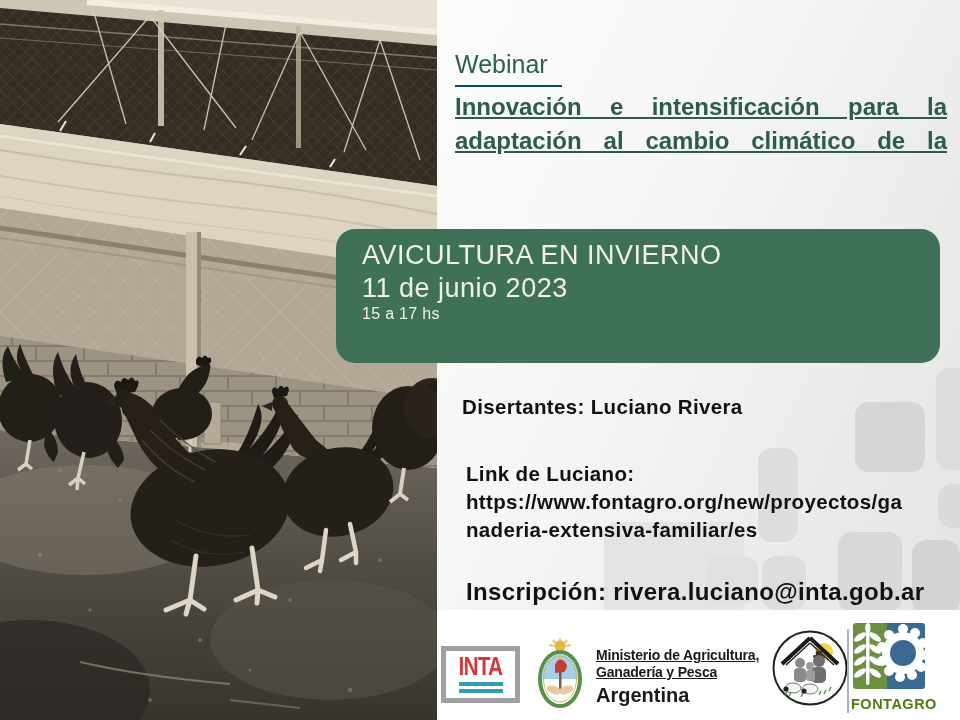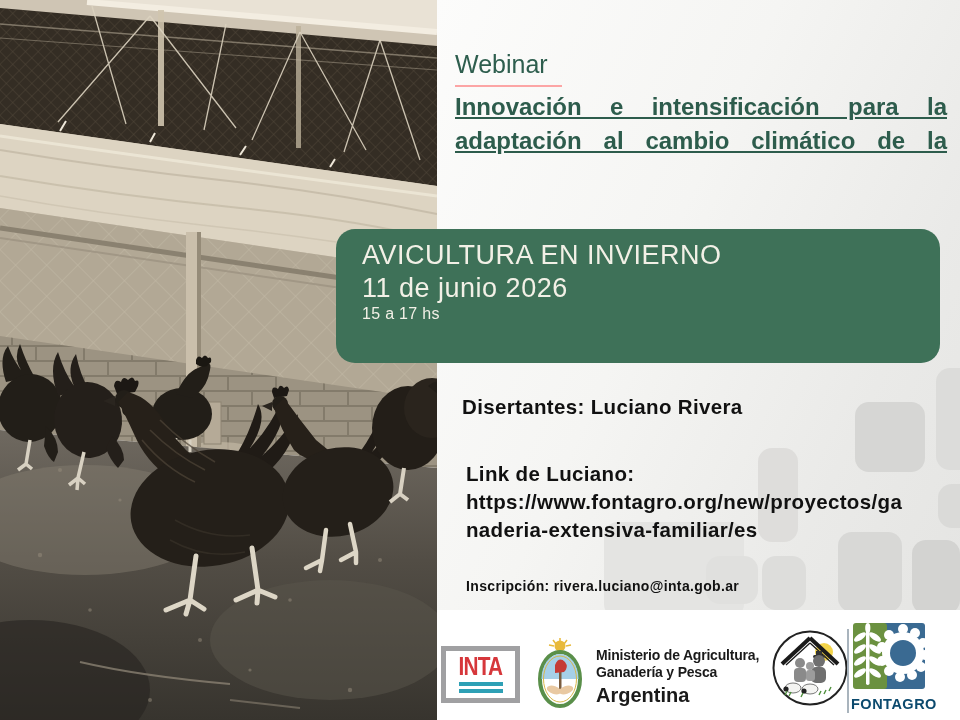--- a/index.html
+++ b/index.html
@@ -5,50 +5,50 @@
   html,body{margin:0;padding:0;background:#777;}
   .canvas{position:relative;width:960px;height:720px;overflow:hidden;background:#fff;
           font-family:"Liberation Sans",sans-serif;}
   
   .panel{position:absolute;left:437px;top:0;width:523px;height:720px;
          background:linear-gradient(115deg,#fcfcfb 0%,#f5f5f3 40%,#eaeae8 72%,#e3e3e1 100%);}
   .decor{position:absolute;border-radius:14px;}
   .logo-strip{position:absolute;left:437px;top:610px;width:523px;height:110px;background:#ffffff;}
   
   .webinar{position:absolute;left:455px;top:50px;color:#2e5e4e;font-size:25px;
-           border-bottom:2px solid #fca5a5;padding:0 14px 6px 0;z-index:5;}
+           border-bottom:2px solid #0c4a6e;padding:0 14px 6px 0;z-index:5;}
   .title{position:absolute;left:455px;top:90px;width:492px;color:#2d5c4c;
          font-size:24px;font-weight:bold;line-height:34px;z-index:5;text-decoration:underline;}
   .title .just{text-align:justify;text-align-last:justify;}
   
   .banner{position:absolute;left:336px;top:229px;width:604px;height:134px;background:#3e7158;
           border-radius:19px;color:#f2f0e6;z-index:6;box-sizing:border-box;padding:10px 0 0 26px;
           font-family:Liberation Sans, sans-serif;}
   .banner .big{font-size:27px;line-height:33px;letter-spacing:.5px;}
   .banner .time{font-size:16px;margin-top:0;letter-spacing:.3px;}
   
   .det{position:absolute;color:#111;font-weight:bold;letter-spacing:.35px;z-index:5;}
   .speakers{left:462px;top:395px;font-size:20.5px;}
   .linkblock{left:466px;top:460px;font-size:20.5px;line-height:28px;}
-  .inscription{left:466px;top:578px;font-size:14px;}
+  .inscription{left:466px;top:578px;font-size:24px;}
   
   .inta{position:absolute;left:441px;top:646px;width:79px;height:57px;background:#a0a0a2;z-index:7;}
   .inta .in{position:absolute;left:5px;top:5px;right:5px;bottom:5px;background:#fff;
             display:flex;flex-direction:column;align-items:center;justify-content:flex-start;}
   .inta .word{color:#d6373b;font-weight:bold;font-size:26px;line-height:26px;margin-top:2px;
               transform:scaleX(.8);letter-spacing:-1px;}
   .inta .bar{width:44px;height:4px;background:#2ea0b5;margin-top:3px;}
   .escudo{position:absolute;left:536px;top:637px;z-index:7;}
   .ministry{position:absolute;left:596px;top:647px;color:#1a1a1a;z-index:7;}
-  .ministry .m1,.ministry .m2{font-size:14px;font-weight:600;line-height:17px;letter-spacing:-.2px;}
+  .ministry .m1,.ministry .m2{font-size:14px;font-weight:600;line-height:17px;letter-spacing:-.2px;text-decoration:underline;}
   .ministry .m3{font-size:20px;font-weight:bold;line-height:25px;margin-top:2px;}
   .circlogo{position:absolute;left:771px;top:629px;z-index:7;}
   .logodiv{position:absolute;left:847px;top:629px;width:2px;height:84px;background:#a9b4bd;z-index:7;}
   .fontagro{position:absolute;left:851px;top:621px;z-index:7;width:76px;text-align:center;}
-  .fontagro .word{color:#0c4a6e;font-weight:bold;font-size:14.5px;letter-spacing:.5px;margin-top:1px;}
+  .fontagro .word{color:#4d7c0f;font-weight:bold;font-size:14.5px;letter-spacing:.5px;margin-top:1px;}
   
   .photo{position:absolute;left:0;top:0;width:437px;height:720px;z-index:1;}
 </style>
 </head>
 <body>
 
 <div class="canvas">
 
   <div class="panel">
     <div class="decor" style="left:418px;top:402px;width:70px;height:70px;background:#d6d6d4;"></div>
@@ -181,21 +181,21 @@
   </svg>
 
   <div class="webinar">Webinar</div>
   <div class="title">
     <div class="just">Innovación e intensificación para la</div>
     <div class="just">adaptación al cambio climático de la</div>
   </div>
 
   <div class="banner">
     <div class="big">AVICULTURA EN INVIERNO</div>
-    <div class="big">11 de junio 2026</div>
+    <div class="big">11 de junio 2023</div>
     <div class="time">15 a 17 hs</div>
   </div>
 
   <div class="det speakers">Disertantes: Luciano Rivera</div>
   <div class="det linkblock">
     <div>Link de Luciano:</div>
     <div>https://www.fontagro.org/new/proyectos/ga</div>
     <div>naderia-extensiva-familiar/es</div>
   </div>
   <div class="det inscription">Inscripción: rivera.luciano@inta.gob.ar</div>

